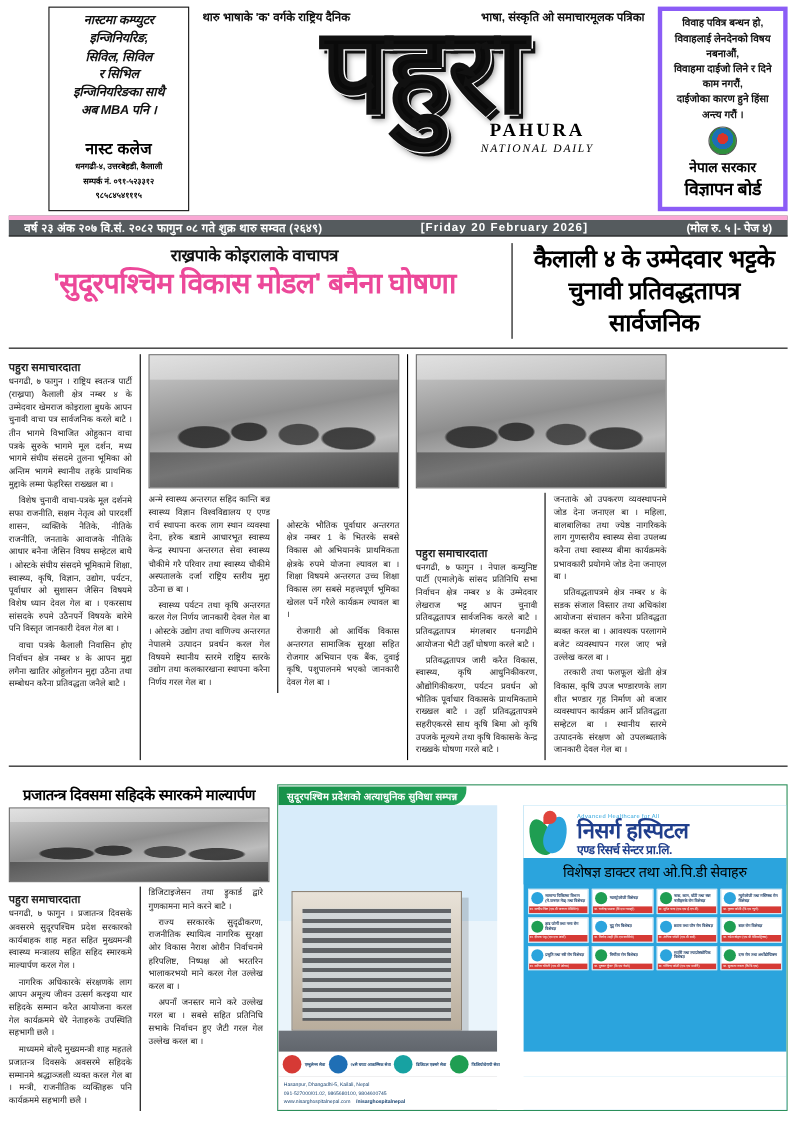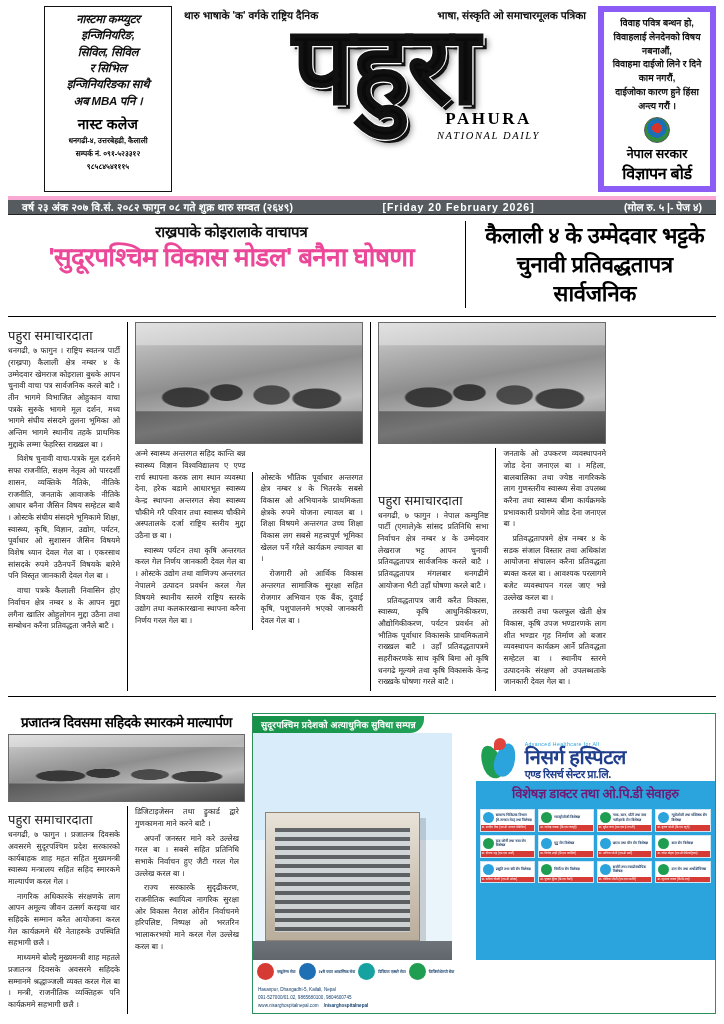--- a/index.html
+++ b/index.html
@@ -38,21 +38,21 @@
     font-style: italic;
     font-weight: bold;
     font-size: 11.5px;
     line-height: 1.42;
     color: #111;
     letter-spacing: -0.2px;
   }
   .ad-college {
     font-weight: bold;
     font-size: 14px;
-    margin-top: 5px;
+    margin-top: 16px;
     letter-spacing: 0.3px;
   }
   .ad-sub { font-size: 7.4px; line-height: 1.5; font-weight: bold; margin-top: 2px;}
 
   .masthead-center {
     flex: 1;
     display: flex; flex-direction: column;
     align-items: center;
     position: relative;
   }
@@ -93,21 +93,21 @@
   }
   .np-en2 {
     font-family: "Liberation Serif", serif;
     font-style: italic;
     font-size: 10.5px;
     letter-spacing: 1.6px;
     margin-top: 1px;
   }
   .ad-box-right {
     width: 118px;
-    border: 6px solid #8b5cf6;
+    border: 4px solid #8b5cf6;
     text-align: center;
     padding: 5px 3px 3px 3px;
   }
   .govt-text {
     font-size: 9.2px; font-weight: bold; line-height: 1.5; color:#111;
   }
   .emblem {
     width: 26px; height: 26px; margin: 3px auto 1px auto;
     border-radius: 50%;
     background: radial-gradient(circle at 50% 42%, #d9342b 0 26%, #1c6fb5 27% 52%, #2f8f3e 53% 78%, #c0392b 79% 100%);
@@ -169,21 +169,21 @@
     content:"";
     position:absolute; inset:0;
     background:
       radial-gradient(ellipse at 22% 62%, rgba(40,40,40,.85) 0 9%, transparent 10%),
       radial-gradient(ellipse at 40% 58%, rgba(30,30,30,.8) 0 8%, transparent 9%),
       radial-gradient(ellipse at 60% 60%, rgba(50,50,50,.8) 0 9%, transparent 10%),
       radial-gradient(ellipse at 80% 63%, rgba(35,35,35,.8) 0 9%, transparent 10%),
       linear-gradient(0deg, rgba(0,0,0,.38) 0 26%, transparent 27%),
       linear-gradient(180deg, rgba(255,255,255,.35) 0 18%, transparent 19%);
   }
-  .byline { font-size: 13px; font-weight:normal; color:#222; margin: 4px 0 1px 0; }
+  .byline { font-size: 10px; font-weight:bold; color:#222; margin: 4px 0 1px 0; }
   .ptext {
     font-size: 7.7px;
     line-height: 1.52;
     text-align: justify;
     color: #181818;
     margin: 0 0 3px 0;
     word-spacing: 0.2px;
   }
   .ptext.indent { text-indent: 9px; }
 
@@ -244,21 +244,21 @@
   .leaf-logo .lf1 { left:2px; top:6px; background:#1f9e52; transform: rotate(-22deg); }
   .leaf-logo .lf2 { left:15px; top:4px; background:#2ba4dd; transform: rotate(16deg); }
   .leaf-logo .lf3 {
     position:absolute; left:14px; top:-1px; width:12px; height:12px;
     background:#e0443c; border-radius:50% 50% 50% 0;
   }
   .hosp-name { font-size: 20px; font-weight:bold; color:#1f3e8c; letter-spacing:-.5px; line-height:1;}
   .hosp-name small { display:block; font-size:11px; color:#1f3e8c; font-weight:bold; margin-top:2px;}
   .hosp-en { font-size:5.2px; color:#2ba4dd; letter-spacing:.4px;}
   .svc-title {
-    background:#2ba4dd; color:#701a75; font-size:13px; font-weight:bold;
+    background:#2ba4dd; color:#000000; font-size:13px; font-weight:normal;
     text-align:center; padding:3px 0; letter-spacing:-.3px;
   }
   .svc-grid { display:grid; grid-template-columns: repeat(4,1fr); gap:3px; padding:4px;}
   .svc-cell { background:#fff; border:1px solid #cfe6f4; display:flex; flex-direction:column;}
   .svc-top { display:flex; gap:2px; align-items:center; padding:2px;}
   .svc-ico { width:11px;height:11px;border-radius:50%; background:#2ba4dd; flex:0 0 auto;}
   .svc-ico.g { background:#1f9e52; }
   .svc-tx { font-size:3.6px; line-height:1.25; color:#1b3a63; font-weight:bold;}
   .svc-bot { background:#d63a35; color:#fff; font-size:3.1px; padding:1px; line-height:1.2;}
   .ad-bottom {
@@ -343,33 +343,33 @@
     </div>
 
     <div class="col vline" style="width:236px; padding-left:7px;">
       <div class="photo" style="height:122px;"></div>
       <div class="col-block" style="margin-top:4px;">
         <div class="col" style="width:112px;">
           <p class="ptext">अन्मे स्वास्थ्य अन्तरगत सहिद कान्ति बन्न स्वास्थ्य विज्ञान विश्वविद्यालय ए एण्ड रार्च स्थापना करक लाग स्थान व्यवस्था देना, हरेक बडामे आधारभूत स्वास्थ्य केन्द्र स्थापना अन्तरगत सेवा स्वास्थ्य चौकीमे गरै परिवार तथा स्वास्थ्य चौकीमे अस्पतालके दर्जा राष्ट्रिय स्तरीय मुद्दा उठैना छ बा ।</p>
           <p class="ptext indent">स्वास्थ्य पर्यटन तथा कृषि अन्तरगत करल गेल निर्णय जानकारी देवल गेल बा । ओस्टके उद्योग तथा वाणिज्य अन्तरगत नेपालमे उत्पादन प्रवर्धन करल गेल विषयमे स्थानीय स्तरमे राष्ट्रिय स्तरके उद्योग तथा कलकारखाना स्थापना करैना निर्णय गरल गेल बा ।</p>
         </div>
         <div class="col vline" style="width:112px; padding-left:7px;">
-          <p class="ptext">ओस्टके भौतिक पूर्वाधार अन्तरगत क्षेत्र नम्बर ४ के भितरके सबसे विकास ओ अभियानके प्राथमिकता क्षेत्रके रुपमे योजना ल्यावल बा । शिक्षा विषयमे अन्तरगत उच्च शिक्षा विकास लग सबसे महत्त्वपूर्ण भूमिका खेलल पर्ने गरैले कार्यक्रम ल्यावल बा ।</p>
+          <p class="ptext">ओस्टके भौतिक पूर्वाधार अन्तरगत क्षेत्र नम्बर 1 के भितरके सबसे विकास ओ अभियानके प्राथमिकता क्षेत्रके रुपमे योजना ल्यावल बा । शिक्षा विषयमे अन्तरगत उच्च शिक्षा विकास लग सबसे महत्त्वपूर्ण भूमिका खेलल पर्ने गरैले कार्यक्रम ल्यावल बा ।</p>
           <p class="ptext indent">रोजगारी ओ आर्थिक विकास अन्तरगत सामाजिक सुरक्षा सहित रोजगार अभियान एक बैंक, दुवाई कृषि, पशुपालनमे भएको जानकारी देवल गेल बा ।</p>
         </div>
       </div>
     </div>
 
     <div class="col vline" style="width:236px; padding-left:7px;">
       <div class="photo" style="height:122px;"></div>
       <div class="col-block" style="margin-top:4px;">
         <div class="col" style="width:112px;">
           <div class="byline">पहुरा समाचारदाता</div>
           <p class="ptext">धनगढी, ७ फागुन । नेपाल कम्युनिष्ट पार्टी (एमाले)के सांसद प्रतिनिधि सभा निर्वाचन क्षेत्र नम्बर ४ के उम्मेदवार लेखराज भट्ट आपन चुनावी प्रतिवद्धतापत्र सार्वजनिक करले बाटै । प्रतिवद्धतापत्र मंगलबार धनगढीमे आयोजना भैटी उहाँ घोषणा करले बाटै ।</p>
-          <p class="ptext indent">प्रतिवद्धतापत्र जारी करैत विकास, स्वास्थ्य, कृषि आधुनिकीकरण, औद्योगिकीकरण, पर्यटन प्रवर्धन ओ भौतिक पूर्वाधार विकासके प्राथमिकतामे राख्खल बाटै । उहाँ प्रतिवद्धतापत्रमे सहरीकरणके साथ कृषि बिमा ओ कृषि धनगढे मूल्यमे तथा कृषि विकासके केन्द्र राख्खके घोषणा गरले बाटै ।</p>
+          <p class="ptext indent">प्रतिवद्धतापत्र जारी करैत विकास, स्वास्थ्य, कृषि आधुनिकीकरण, औद्योगिकीकरण, पर्यटन प्रवर्धन ओ भौतिक पूर्वाधार विकासके प्राथमिकतामे राख्खल बाटै । उहाँ प्रतिवद्धतापत्रमे सहरीएकरसे साथ कृषि बिमा ओ कृषि उपजके मूल्यमे तथा कृषि विकासके केन्द्र राख्खके घोषणा गरले बाटै ।</p>
         </div>
         <div class="col vline" style="width:112px; padding-left:7px;">
           <p class="ptext">जनताके ओ उपकरण व्यवस्थापनमे जोड देना जनाएल बा । महिला, बालबालिका तथा ज्येष्ठ नागरिकके लाग गुणस्तरीय स्वास्थ्य सेवा उपलब्ध करैना तथा स्वास्थ्य बीमा कार्यक्रमके प्रभावकारी प्रयोगमे जोड देना जनाएल बा ।</p>
           <p class="ptext indent">प्रतिवद्धतापत्रमे क्षेत्र नम्बर ४ के सडक संजाल विस्तार तथा अधिकांश आयोजना संचालन करैना प्रतिवद्धता ब्यक्त करल बा । आवश्यक परलागमे बजेट व्यवस्थापन गरल जाए भन्ने उल्लेख करल बा ।</p>
           <p class="ptext indent">तरकारी तथा फलफूल खेती क्षेत्र विकास, कृषि उपज भण्डारणके लाग शीत भण्डार गृह निर्माण ओ बजार व्यवस्थापन कार्यक्रम आर्ने प्रतिवद्धता सम्हेटल बा । स्थानीय स्तरमे उत्पादनके संरक्षण ओ उपलब्धताके जानकारी देवल गेल बा ।</p>
         </div>
       </div>
     </div>
   </div>
 
@@ -380,22 +380,22 @@
       <div class="photo" style="height:68px;"></div>
       <div class="lower-cols">
         <div class="col">
           <div class="byline">पहुरा समाचारदाता</div>
           <p class="ptext">धनगढी, ७ फागुन । प्रजातन्त्र दिवसके अवसरमे सुदूरपश्चिम प्रदेश सरकारको कार्यबाहक शाह महत सहित मुख्यमन्त्री स्वास्थ्य मन्त्रालय सहित सहिद स्मारकमे माल्यार्पण करल गेल ।</p>
           <p class="ptext indent">नागरिक अधिकारके संरक्षणके लाग आपन अमूल्य जीवन उत्सर्ग करइया थार सहिदके सम्मान करैत आयोजना करल गेल कार्यक्रममे धेरै नेताहरुके उपस्थिति सहभागी छलै ।</p>
           <p class="ptext indent">माध्यममे बोल्दै मुख्यमन्त्री शाह महतले प्रजातन्त्र दिवसके अवसरमे सहिदके सम्मानमे श्रद्धाञ्जली व्यक्त करल गेल बा । मन्त्री, राजनीतिक व्यक्तिहरू पनि कार्यक्रममे सहभागी छलै ।</p>
         </div>
         <div class="col vline" style="padding-left:7px;">
           <p class="ptext">डिजिटाइजेसन तथा ड्रुकार्ड द्वारे गुणकामना माने करने बाटै ।</p>
+          <p class="ptext indent">राज्य सरकारके सुदृढीकरण, राजनीतिक स्थायित्व नागरिक सुरक्षा ओर विकास नैराश ओरीन निर्वाचनमे हरिपलिष्ट, निष्पक्ष ओ भरतरिन भालाकरभयो माने करल गेल उल्लेख करल बा ।</p>
           <p class="ptext indent">अपनाँ जनस्तर माने करे उल्लेख गरल बा । सबसे सहित प्रतिनिधि सभाके निर्वाचन हुए जैटी गरल गेल उल्लेख करल बा ।</p>
-          <p class="ptext indent">राज्य सरकारके सुदृढीकरण, राजनीतिक स्थायित्व नागरिक सुरक्षा ओर विकास नैराश ओरीन निर्वाचनमे हरिपलिष्ट, निष्पक्ष ओ भरतरिन भालाकरभयो माने करल गेल उल्लेख करल बा ।</p>
         </div>
       </div>
     </div>
 
     <div class="hosp-ad">
       <div class="ad-topbar">सुदूरपश्चिम प्रदेशको अत्याधुनिक सुविधा सम्पन्न</div>
       <div class="ad-main">
 
         <div class="ad-photo-pane">
           <div class="bldg">

